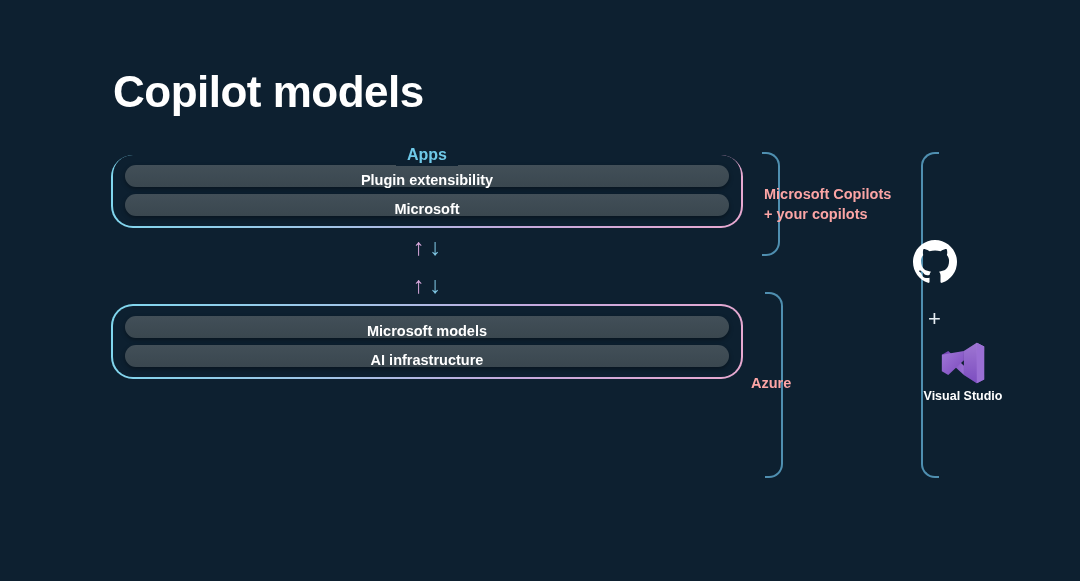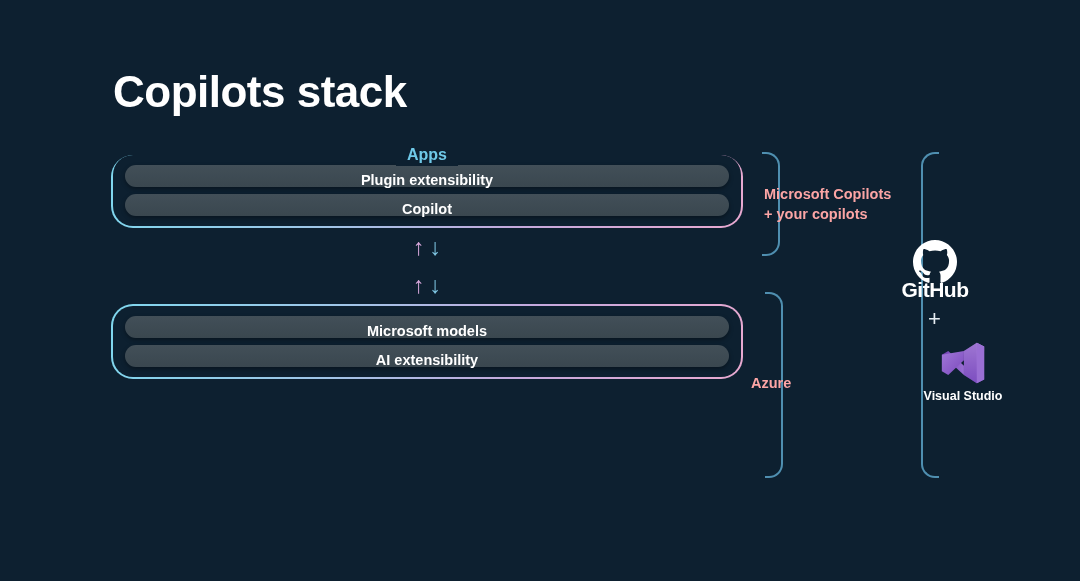--- a/index.html
+++ b/index.html
@@ -131,47 +131,47 @@
     position: absolute;
     color: #e6edf2;
     font-size: 22px;
     font-weight: 400;
     line-height: 1;
   }
 </style>
 </head>
 <body>
 
-<div class="page-title">Copilots stack</div>
+<div class="page-title">Copilot models</div>
 
 <div class="stack">
 
   <div class="layer has-label">
     <div class="layer-label">Apps</div>
     <div class="layer-inner">
       <div class="pill">Plugin extensibility</div>
-      <div class="pill">Copilot</div>
+      <div class="pill">Microsoft</div>
     </div>
   </div>
 
   <div class="arrows">
     <span class="arrow-up">↑</span>
     <span class="arrow-down">↓</span>
   </div>
 
 
   <div class="arrows">
     <span class="arrow-up">↑</span>
     <span class="arrow-down">↓</span>
   </div>
 
   <div class="layer">
     <div class="layer-inner">
       <div class="pill">Microsoft models</div>
-      <div class="pill">AI extensibility</div>
+      <div class="pill">AI infrastructure</div>
     </div>
   </div>
 
 </div>
 
 <div class="brace" style="left:762px; top:152px; height:100px;"></div>
 <div class="side-label" style="left:764px; top:185px; width:150px;">Microsoft Copilots
 + your copilots</div>
 
 <div class="brace" style="left:765px; top:292px; height:182px;"></div>
@@ -182,21 +182,20 @@
 <div class="logo-wrap" style="left:875px; top:240px;">
   <svg width="44" height="44" viewBox="0 0 16 16" style="display:block;margin:0 auto;">
     <path fill="#ffffff" d="M8 0C3.58 0 0 3.58 0 8c0 3.54 2.29 6.53 5.47 7.59.4.07.55-.17.55-.38
       0-.19-.01-.82-.01-1.49-2.01.37-2.53-.49-2.69-.94-.09-.23-.48-.94-.82-1.13-.28-.15-.68-.52-.01-.53.63-.01
       1.08.58 1.23.82.72 1.21 1.87.87 2.33.66.07-.52.28-.87.51-1.07-1.78-.2-3.64-.89-3.64-3.95
       0-.87.31-1.59.82-2.15-.08-.2-.36-1.02.08-2.12 0 0 .67-.21 2.2.82.64-.18 1.32-.27
       2-.27s1.36.09 2 .27c1.53-1.04 2.2-.82 2.2-.82.44 1.1.16 1.92.08 2.12.51.56.82 1.27.82
       2.15 0 3.07-1.87 3.75-3.65 3.95.29.25.54.73.54 1.48 0 1.07-.01 1.93-.01 2.2 0
       .21.15.46.55.38A8.01 8.01 0 0 0 16 8c0-4.42-3.58-8-8-8z"></path>
   </svg>
-  <div class="logo-caption" style="font-size:21px;letter-spacing:-0.5px;margin-top:-6px;">GitHub</div>
 </div>
 
 <div class="plus-sign" style="left:928px; top:308px;">+</div>
 
 <div class="logo-wrap" style="left:903px; top:340px;">
   <svg width="46" height="46" viewBox="0 0 100 100" style="display:block;margin:0 auto;">
     <defs>
       <linearGradient id="vsA" x1="0" y1="0" x2="1" y2="1">
         <stop offset="0" stop-color="#a178d8"></stop>
           <stop offset="1" stop-color="#7b49bd"></stop>

